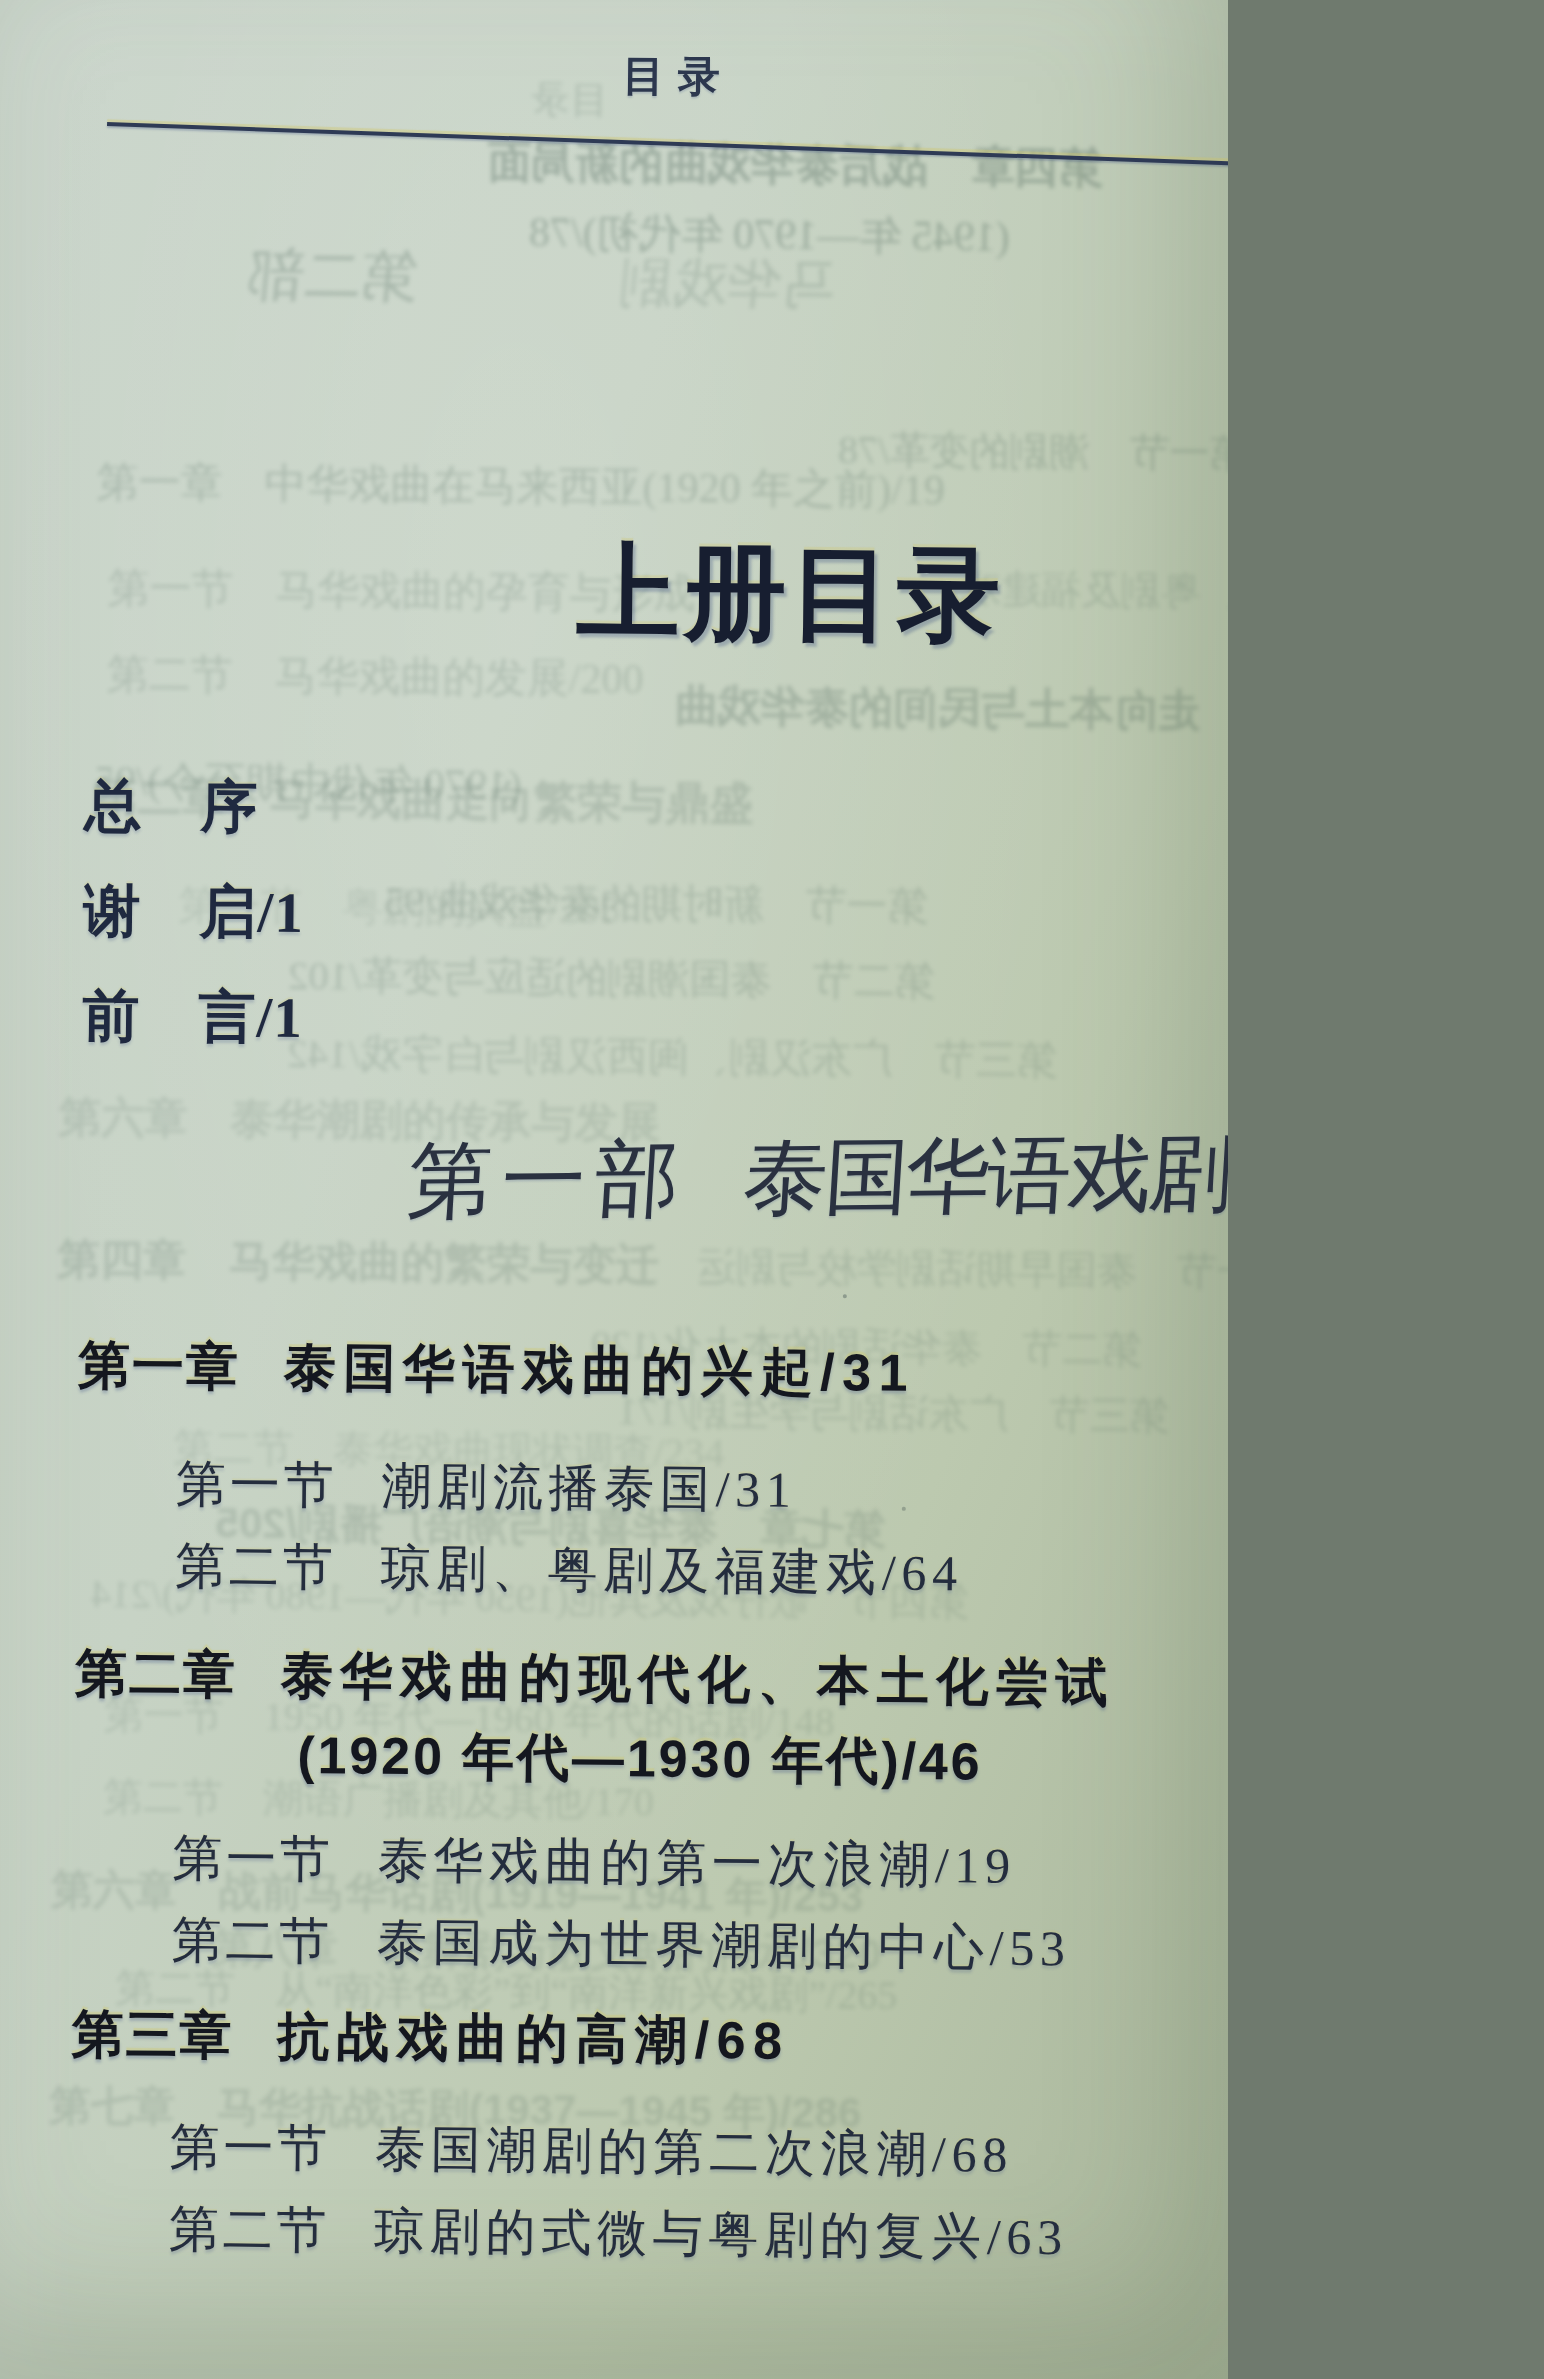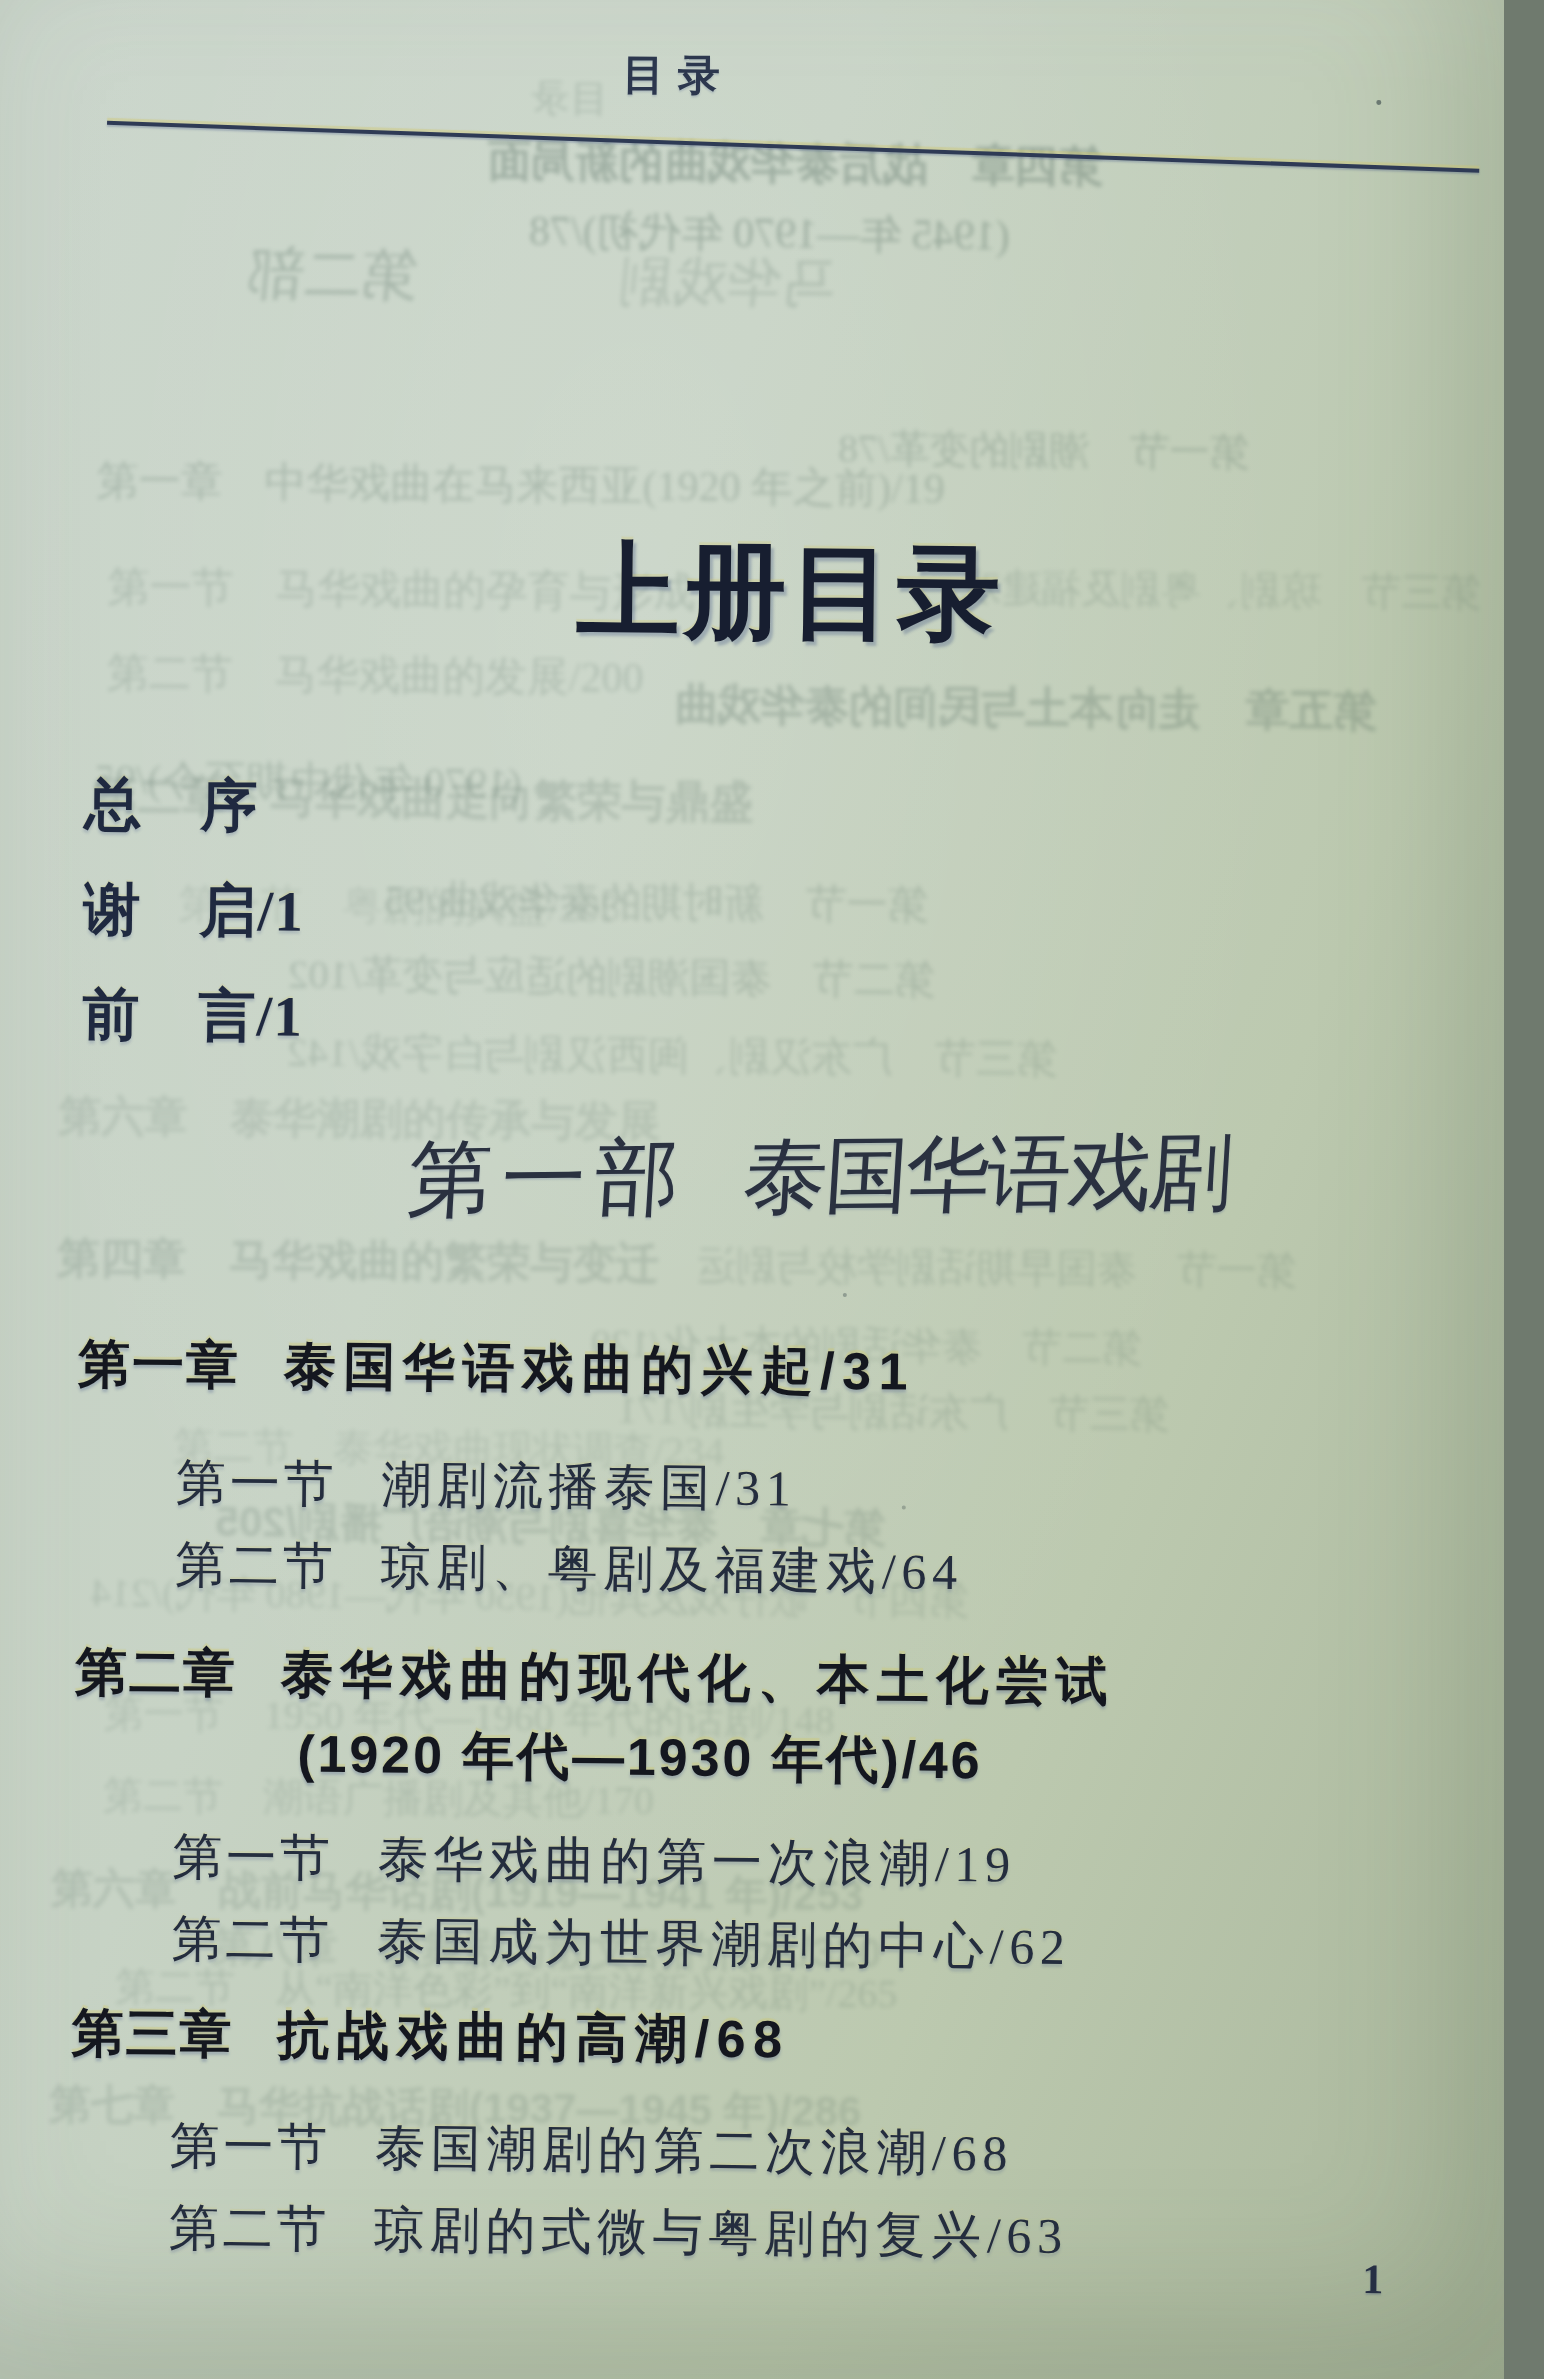--- a/index.html
+++ b/index.html
@@ -1,18 +1,18 @@
 <!DOCTYPE html>
 <html><head>
 <meta charset="utf-8">
 <style>
   html,body{margin:0;padding:0;background:#6f7a6e;}
   .page{
     position:relative;
-    width:1504px;height:2379px;
+    width:1228px;height:2379px;
     overflow:hidden;
     background:
       radial-gradient(ellipse at 42% 26%, rgba(255,255,255,0.10), rgba(255,255,255,0) 55%),
       linear-gradient(112deg,#cbd6cc 0%, #c7d3c5 36%, #bcc9af 70%, #a9b69b 100%);
     box-shadow: inset -43px -67px 143px rgba(72,92,66,.22),
                 inset 24px 33px 96px rgba(255,255,255,.09);
     font-family:"Liberation Serif","DejaVu Serif",serif;
   }
   .content{position:absolute;inset:0;transform:rotate(.55deg);transform-origin:50% 45%;}
   .txt{position:absolute;white-space:nowrap;line-height:1;}
@@ -134,21 +134,21 @@
     </div>
 
     <div class="txt sans ch" style="left:81px;top:1652px">
       <span class="lab">第二章</span><span>泰华戏曲的现代化、本土化尝试</span><span></span>
     </div>
     <div class="txt sans ch" style="left:304px;top:1732px;letter-spacing:2.9px">(1920 年代—1930 年代)/46</div>
     <div class="txt serif sec" style="left:180px;top:1837px">
       <span class="lab">第一节</span><span>泰华戏曲的第一次浪潮</span><span>/19</span>
     </div>
     <div class="txt serif sec" style="left:180px;top:1919px">
-      <span class="lab">第二节</span><span>泰国成为世界潮剧的中心</span><span>/62</span>
+      <span class="lab">第二节</span><span>泰国成为世界潮剧的中心</span><span>/53</span>
     </div>
 
     <div class="txt sans ch" style="left:81px;top:2013px">
       <span class="lab">第三章</span><span>抗战戏曲的高潮</span><span>/68</span>
     </div>
     <div class="txt serif sec" style="left:180px;top:2126px">
       <span class="lab">第一节</span><span>泰国潮剧的第二次浪潮</span><span>/68</span>
     </div>
     <div class="txt serif sec" style="left:180px;top:2208px">
       <span class="lab">第二节</span><span>琼剧的式微与粤剧的复兴</span><span>/63</span>

